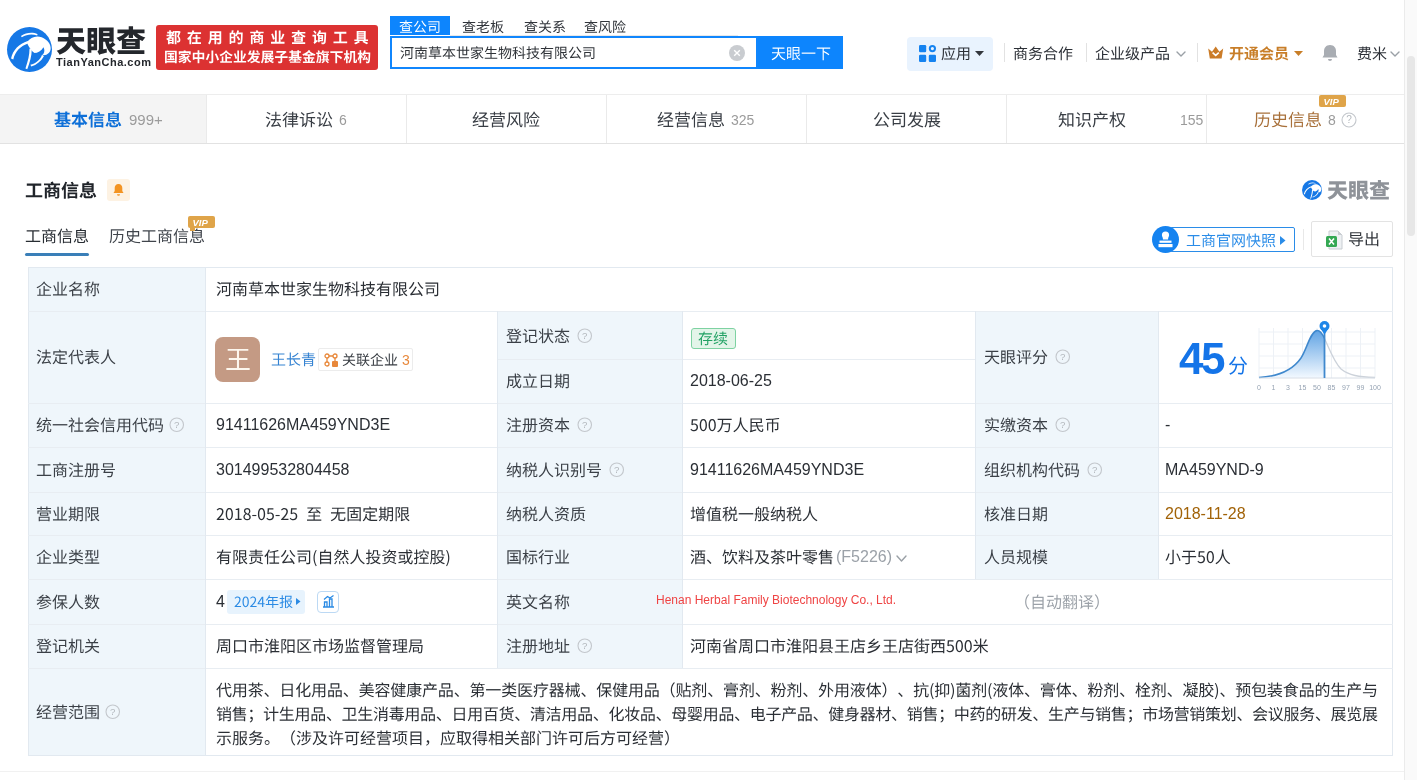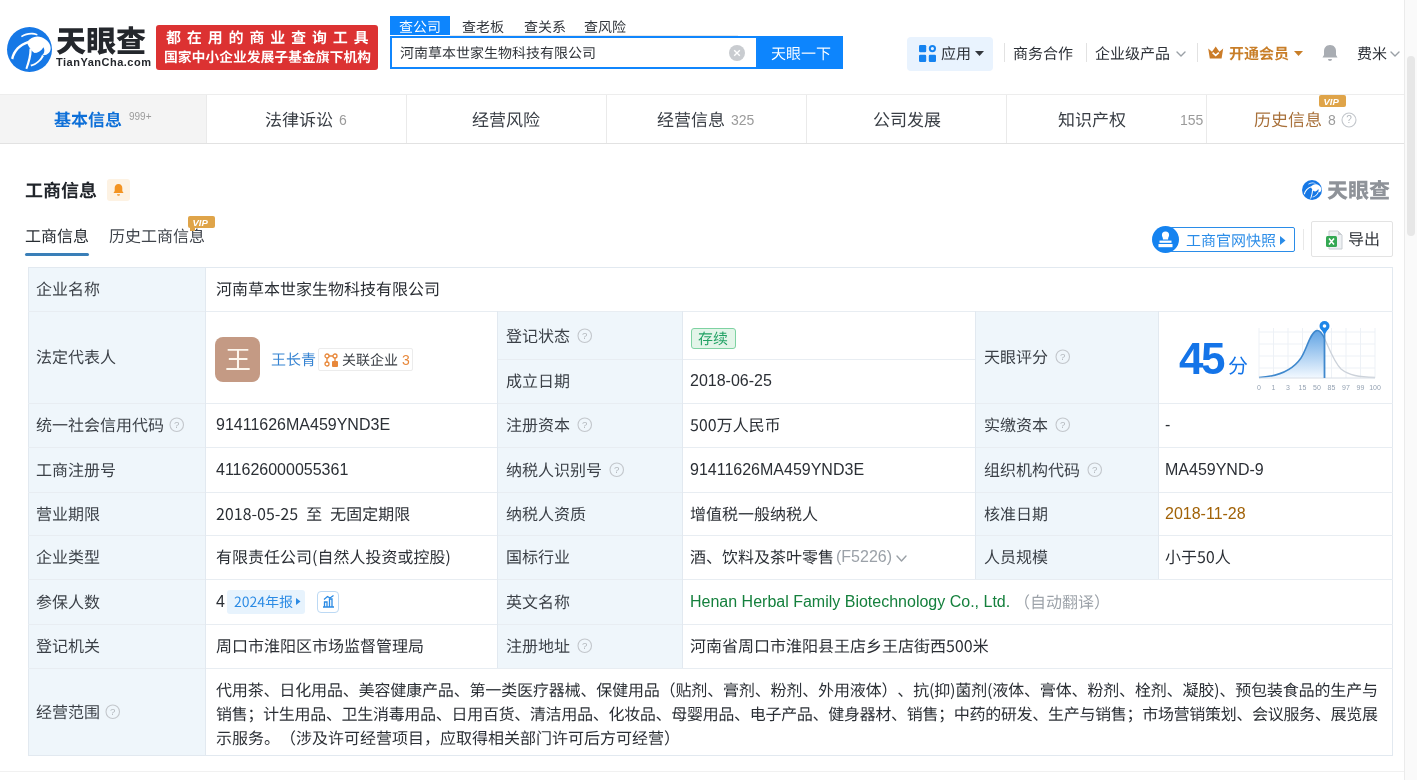--- a/index.html
+++ b/index.html
@@ -490,21 +490,21 @@
 <div style="left:1206px;top:95px;width:1px;height:48px;background:#eaeaea;"></div>
 <div style="left:1404px;top:95px;width:1px;height:48px;background:#eaeaea;"></div>
 <svg class="t" style="left:53.5px;top:110px" width="70" height="23">
       <g fill="#0d6fd8" transform="translate(0,16) scale(0.017,-0.017)">
         <use href="#g21" x="0"></use>
         <use href="#g69" x="1000"></use>
         <use href="#g70" x="2000"></use>
         <use href="#g71" x="3000"></use>
       </g>
     </svg>
-<div class="L" style="left:129px;top:112px;font-size:10px;color:#9b9b9b;text-align:center;">999+</div>
+<div class="L" style="left:129px;top:112px;font-size:15px;color:#9b9b9b;text-align:center;">999+</div>
 <svg class="t" style="left:265px;top:110px" width="70" height="23">
       <g fill="#383d44" transform="translate(0,16) scale(0.017,-0.017)">
         <use href="#g72" x="0"></use>
         <use href="#g73" x="1000"></use>
         <use href="#g74" x="2000"></use>
         <use href="#g75" x="3000"></use>
       </g>
     </svg>
 <div class="L" style="left:339px;top:112.5px;font-size:14px;color:#9b9b9b;">6</div>
 <svg class="t" style="left:472px;top:110px" width="70" height="23">
@@ -856,21 +856,21 @@
 <div class="L" style="left:1165px;top:417px;font-size:16px;color:#2b2f35;">-</div>
 <svg class="t" style="left:36px;top:460.5px" width="82" height="22">
       <g fill="#3b4047" transform="translate(0,15) scale(0.016,-0.016)">
         <use href="#g87" x="0"></use>
         <use href="#g54" x="1000"></use>
         <use href="#g120" x="2000"></use>
         <use href="#g121" x="3000"></use>
         <use href="#g130" x="4000"></use>
       </g>
     </svg>
-<div class="L" style="left:216px;top:461.5px;font-size:16px;color:#2b2f35;">411626000055361</div>
+<div class="L" style="left:216px;top:461.5px;font-size:16px;color:#2b2f35;">301499532804458</div>
 <svg class="t" style="left:506px;top:460.5px" width="98" height="22">
       <g fill="#3b4047" transform="translate(0,15) scale(0.016,-0.016)">
         <use href="#g131" x="0"></use>
         <use href="#g132" x="1000"></use>
         <use href="#g99" x="2000"></use>
         <use href="#g83" x="3000"></use>
         <use href="#g133" x="4000"></use>
         <use href="#g130" x="5000"></use>
       </g>
     </svg>
@@ -1051,21 +1051,21 @@
 <path d="M2 4.5 L5.5 1.5 L8 3 L11.5 0.5" fill="none" stroke="#2a8ae4" stroke-width="1.2"></path>
 </svg>
 <svg class="t" style="left:506px;top:592.5px" width="66" height="22">
       <g fill="#3b4047" transform="translate(0,15) scale(0.016,-0.016)">
         <use href="#g186" x="0"></use>
         <use href="#g187" x="1000"></use>
         <use href="#g94" x="2000"></use>
         <use href="#g95" x="3000"></use>
       </g>
     </svg>
-<div class="L" style="left:690px;top:593.5px;font-size:16px;color:#15803d;">Henan Herbal Family Biotechnology Co., Ltd.</div>
+<div class="L" style="left:656px;top:593.5px;font-size:12px;color:#ef4444;">Henan Herbal Family Biotechnology Co., Ltd.</div>
 <svg class="t" style="left:1014px;top:592.5px" width="98" height="22">
       <g fill="#9ba1a8" transform="translate(0,15) scale(0.016,-0.016)">
         <use href="#g188" x="0"></use>
         <use href="#g156" x="1000"></use>
         <use href="#g189" x="2000"></use>
         <use href="#g190" x="3000"></use>
         <use href="#g191" x="4000"></use>
         <use href="#g192" x="5000"></use>
       </g>
     </svg>

